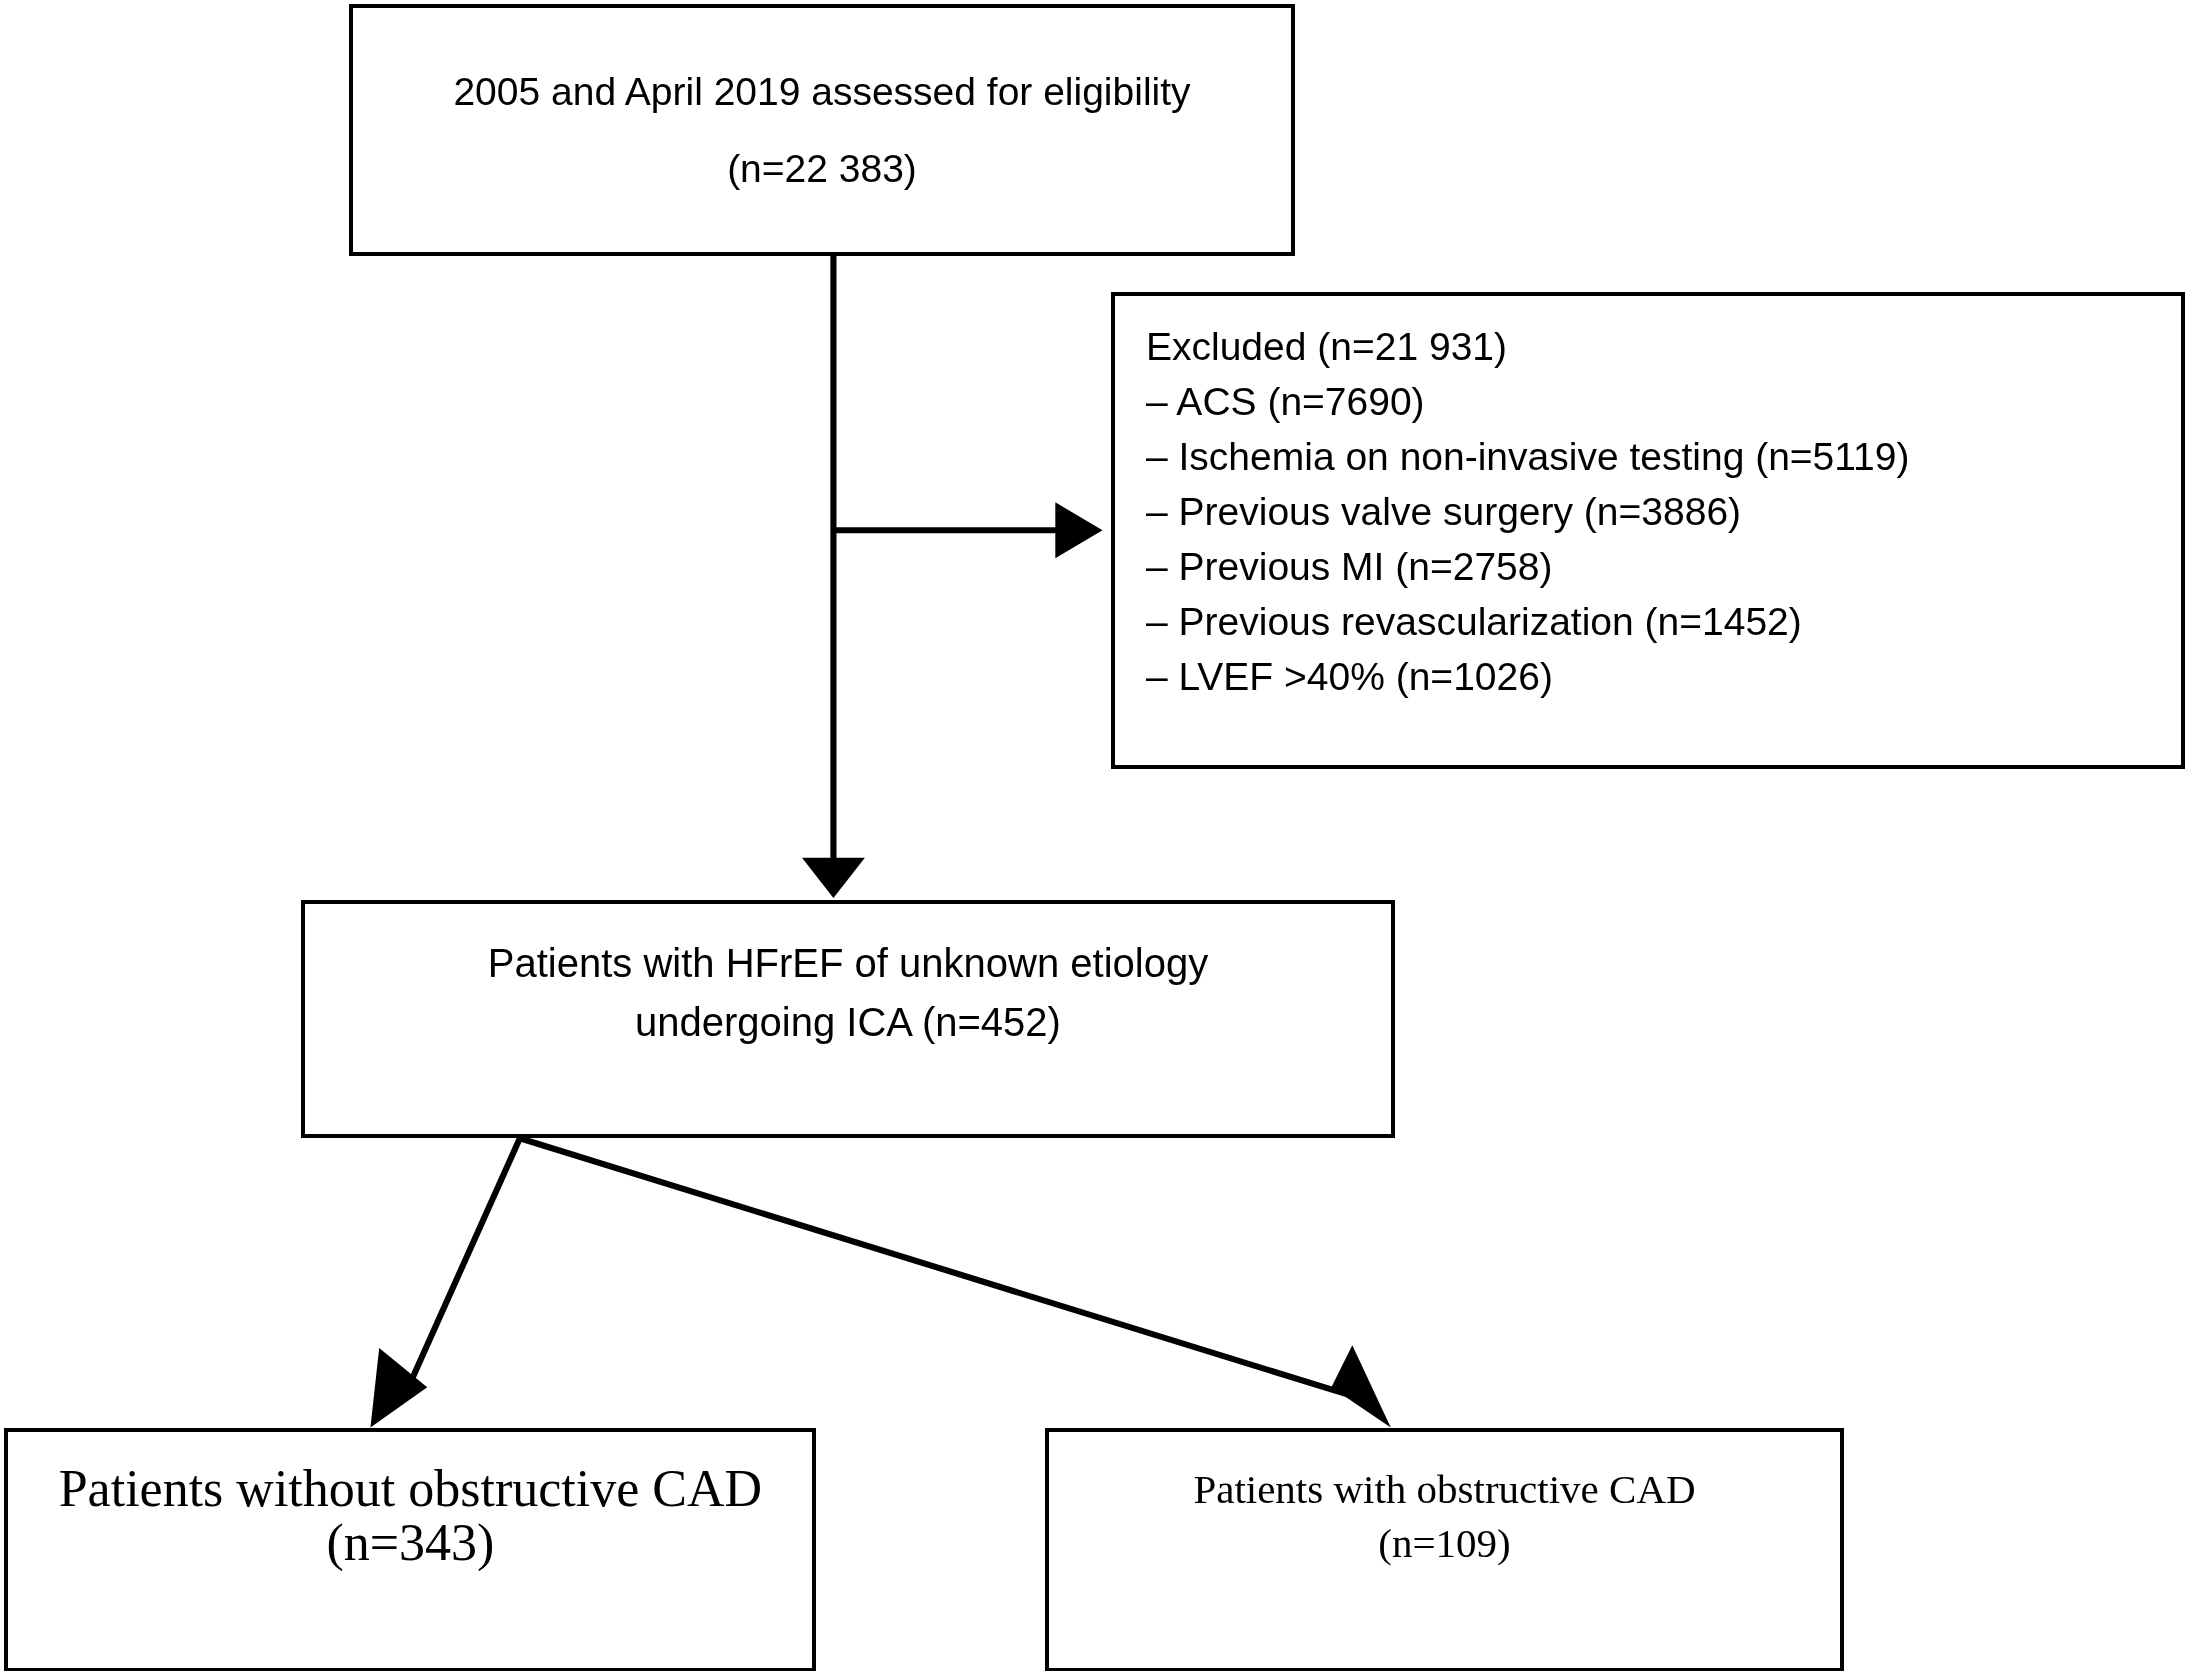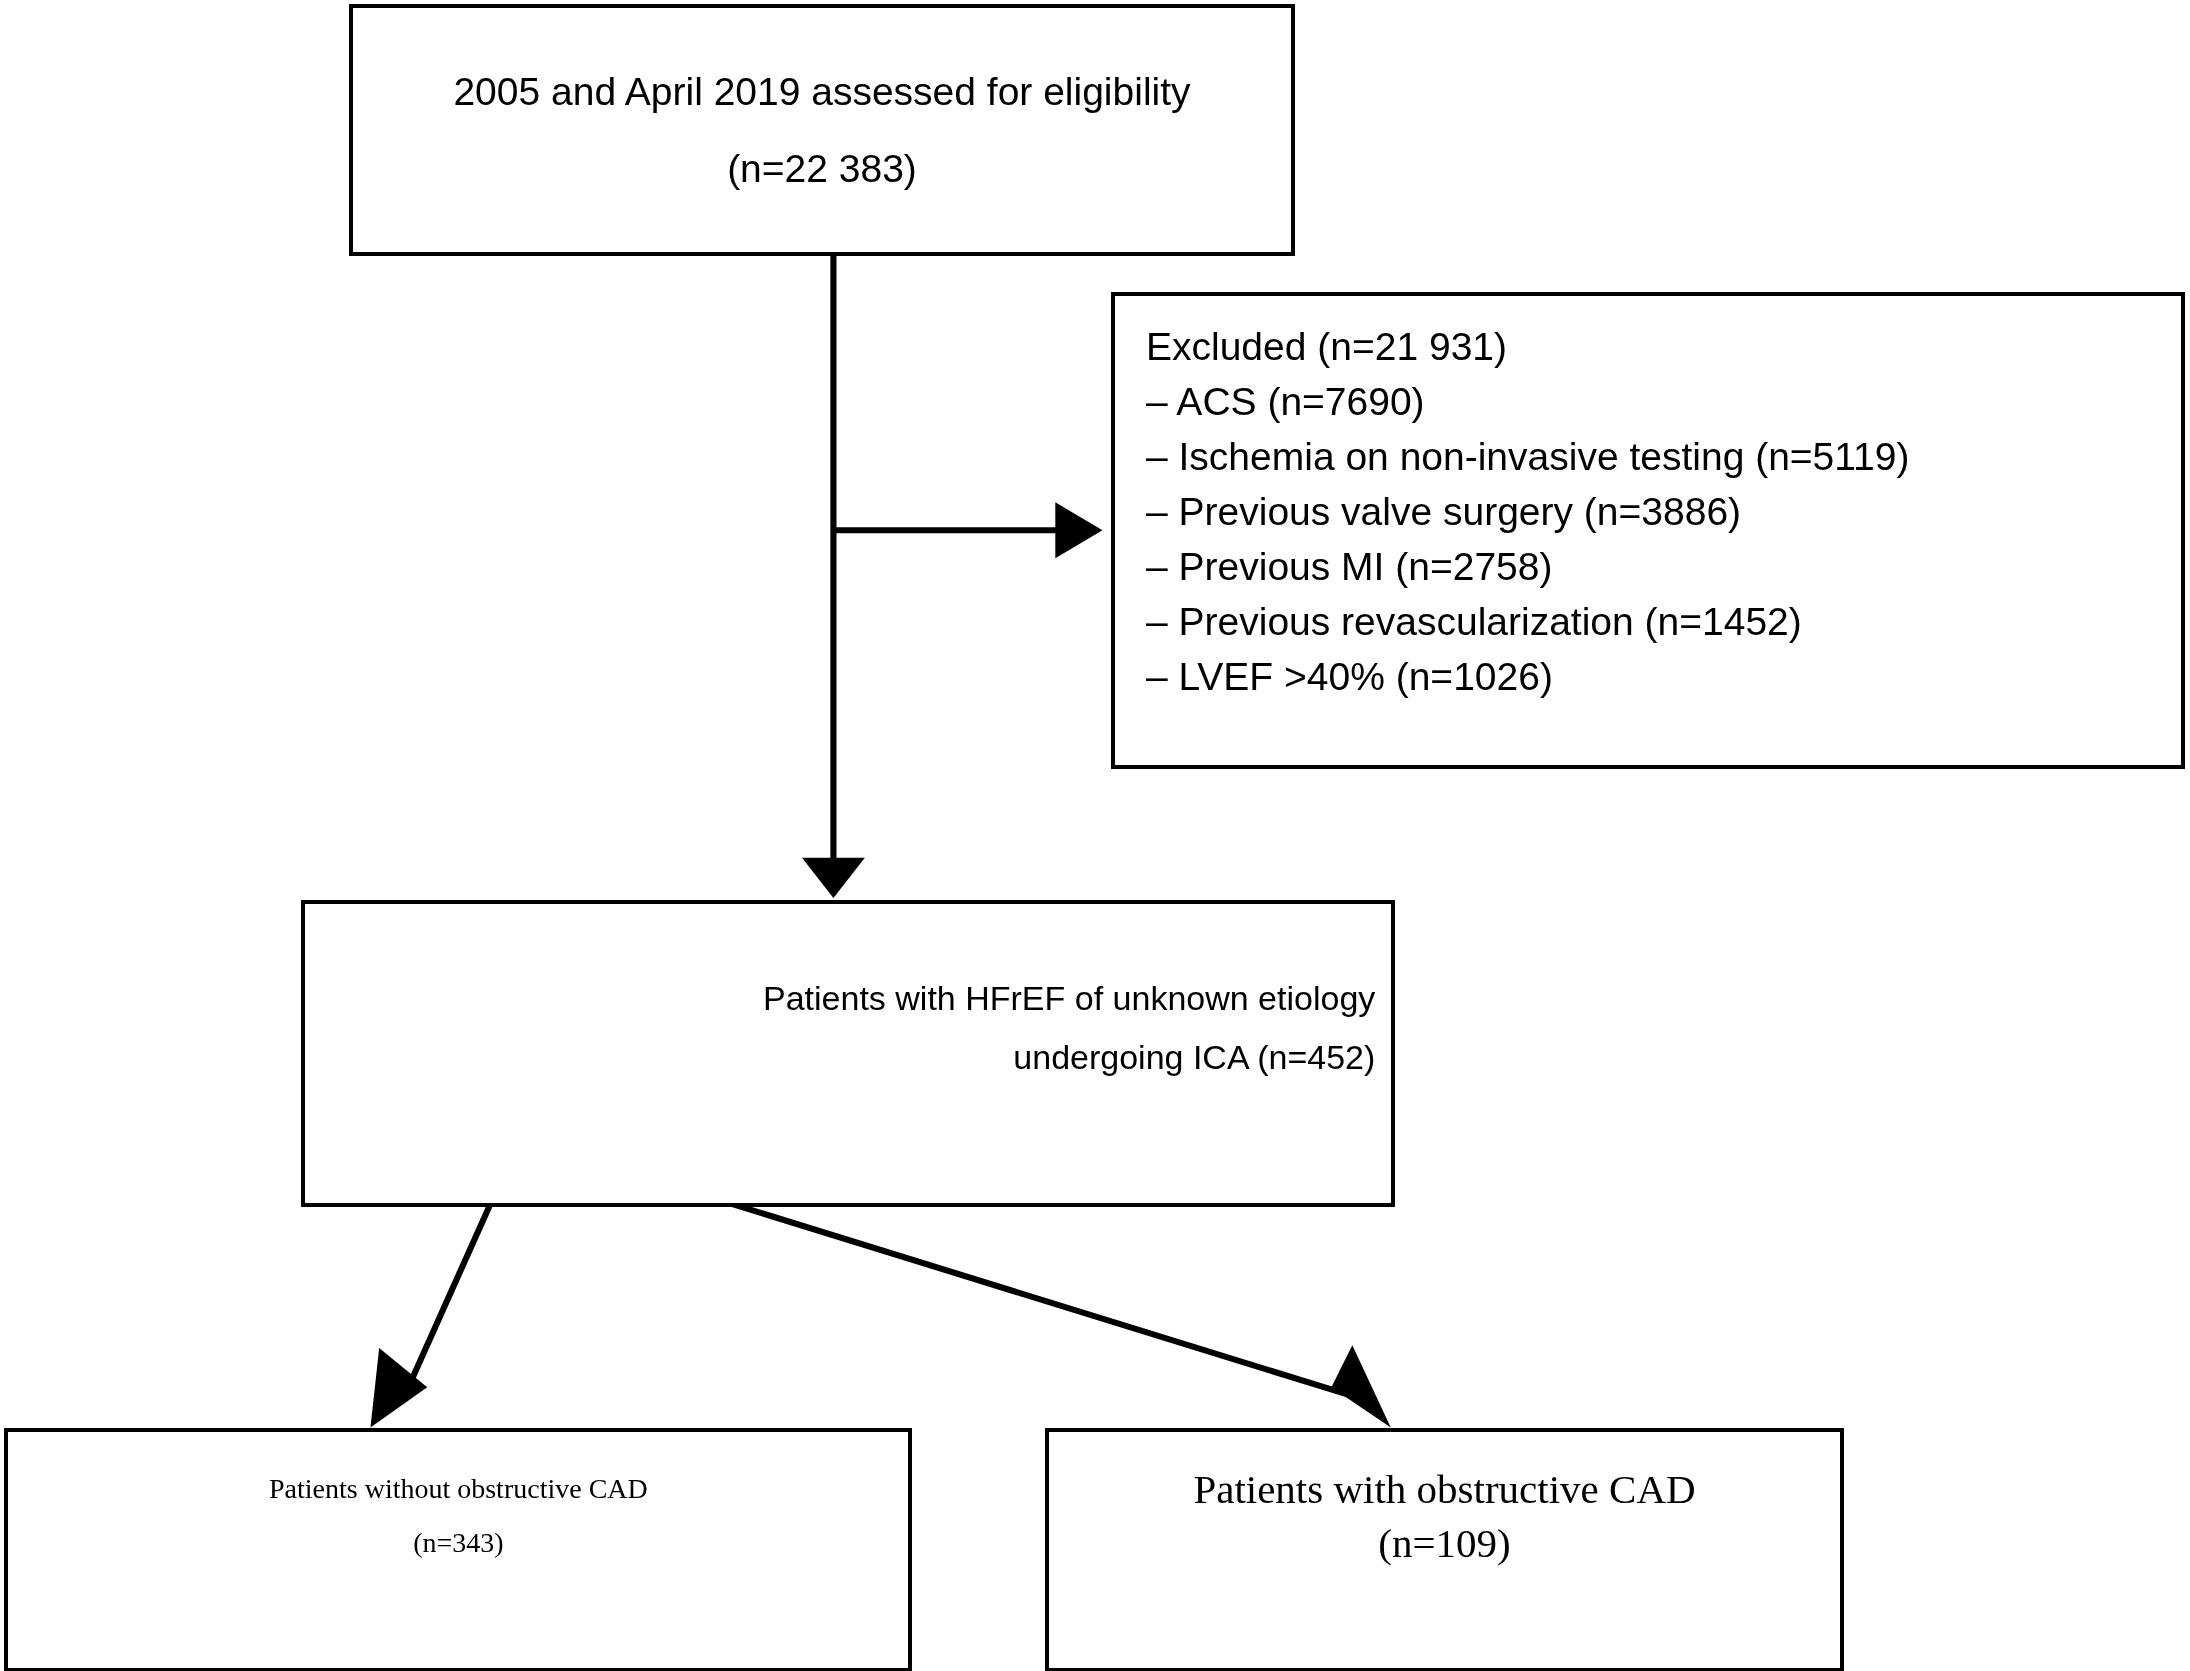--- a/index.html
+++ b/index.html
@@ -60,35 +60,34 @@
     font-size: 39px;
     line-height: 55px;
     justify-content: flex-start;
   }
 
   
   #box-hfref {
     left: 301px;
     top: 900px;
     width: 1094px;
-    height: 307px;
+    height: 238px;
     padding: 0 15.7px 52px 15.7px;
-    font-size: 34px;
+    font-size: 40px;
     line-height: 59px;
-    align-items: flex-end;
   }
 
   
   #box-no-cad {
     left: 4.4px;
     top: 1428px;
-    width: 908px;
+    width: 812px;
     height: 244px;
     padding: 0 15.7px 68px 15.7px;
-    font-size: 28px;
+    font-size: 52px;
     line-height: 54px;
   }
   #box-cad {
     left: 1009px;
     top: 1428px;
     width: 799px;
     height: 244px;
     padding: 0 15.7px 68px 15.7px;
     font-size: 41px;
     line-height: 54px;

